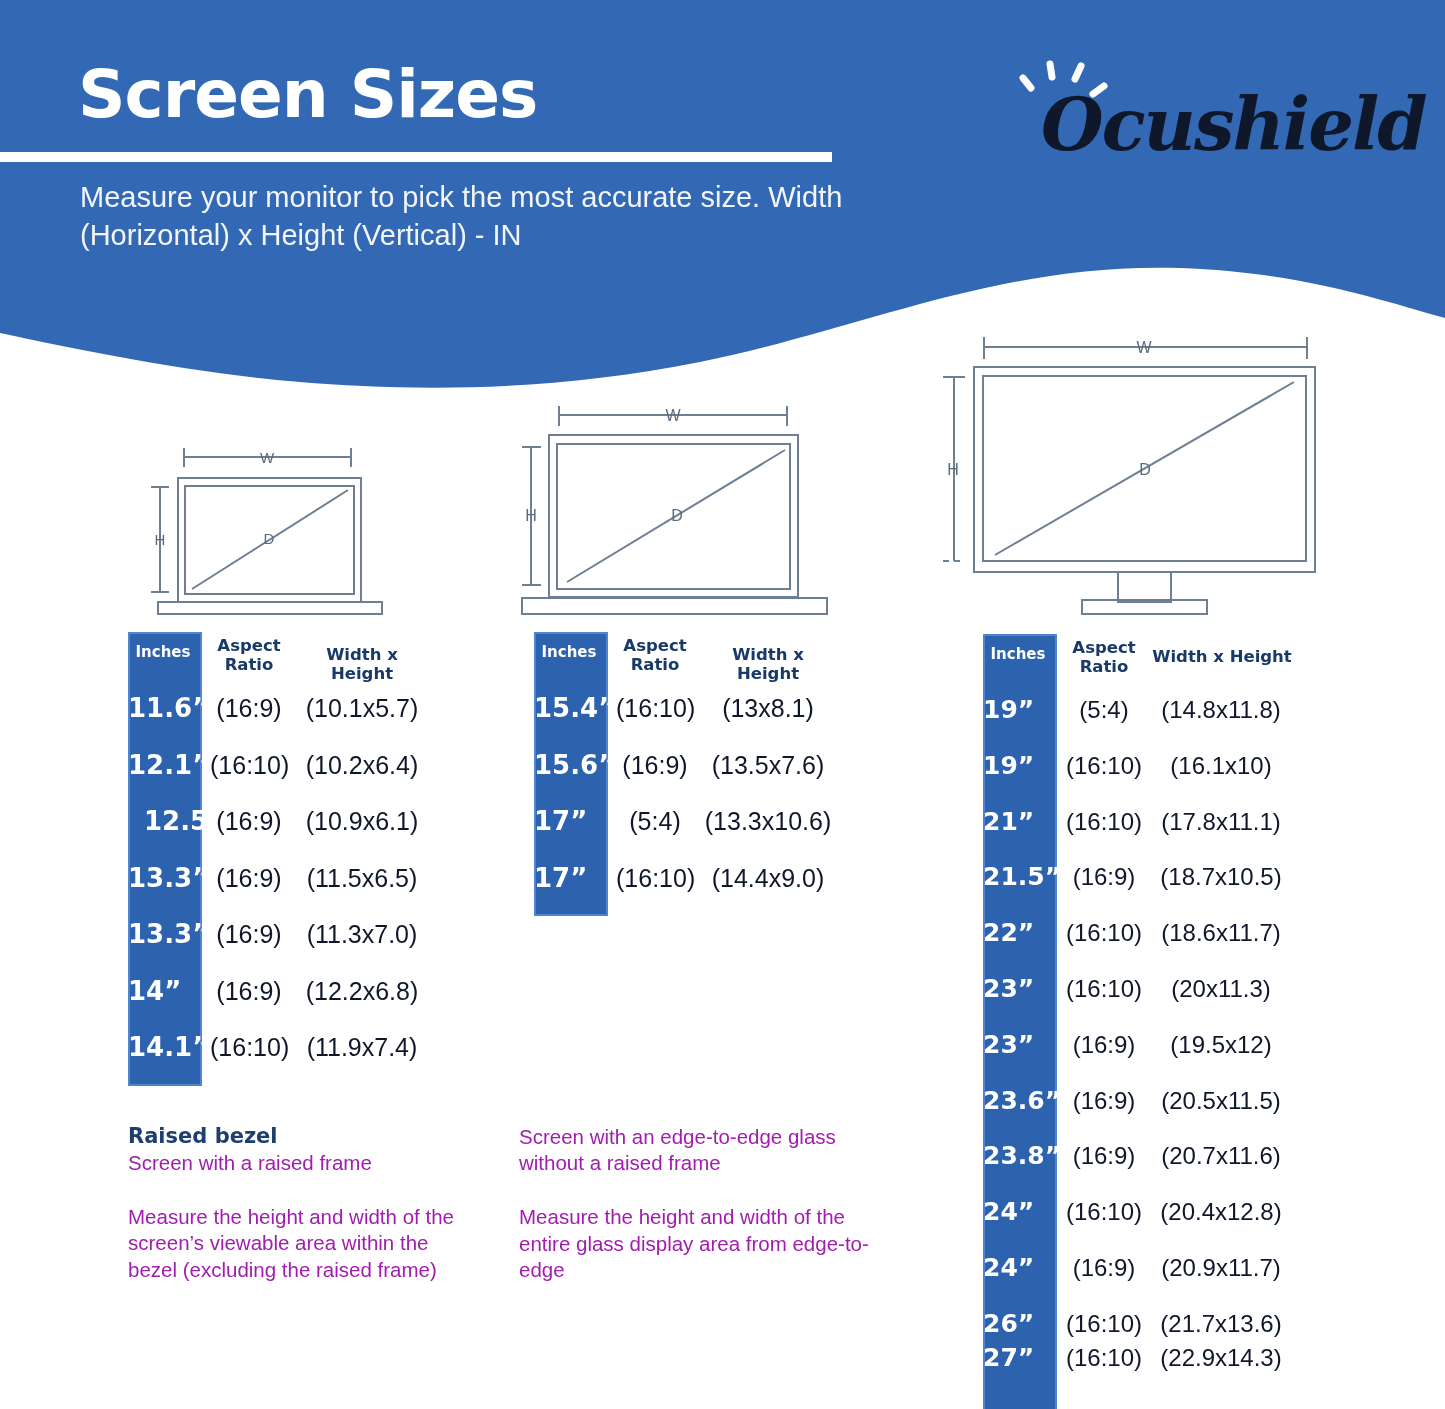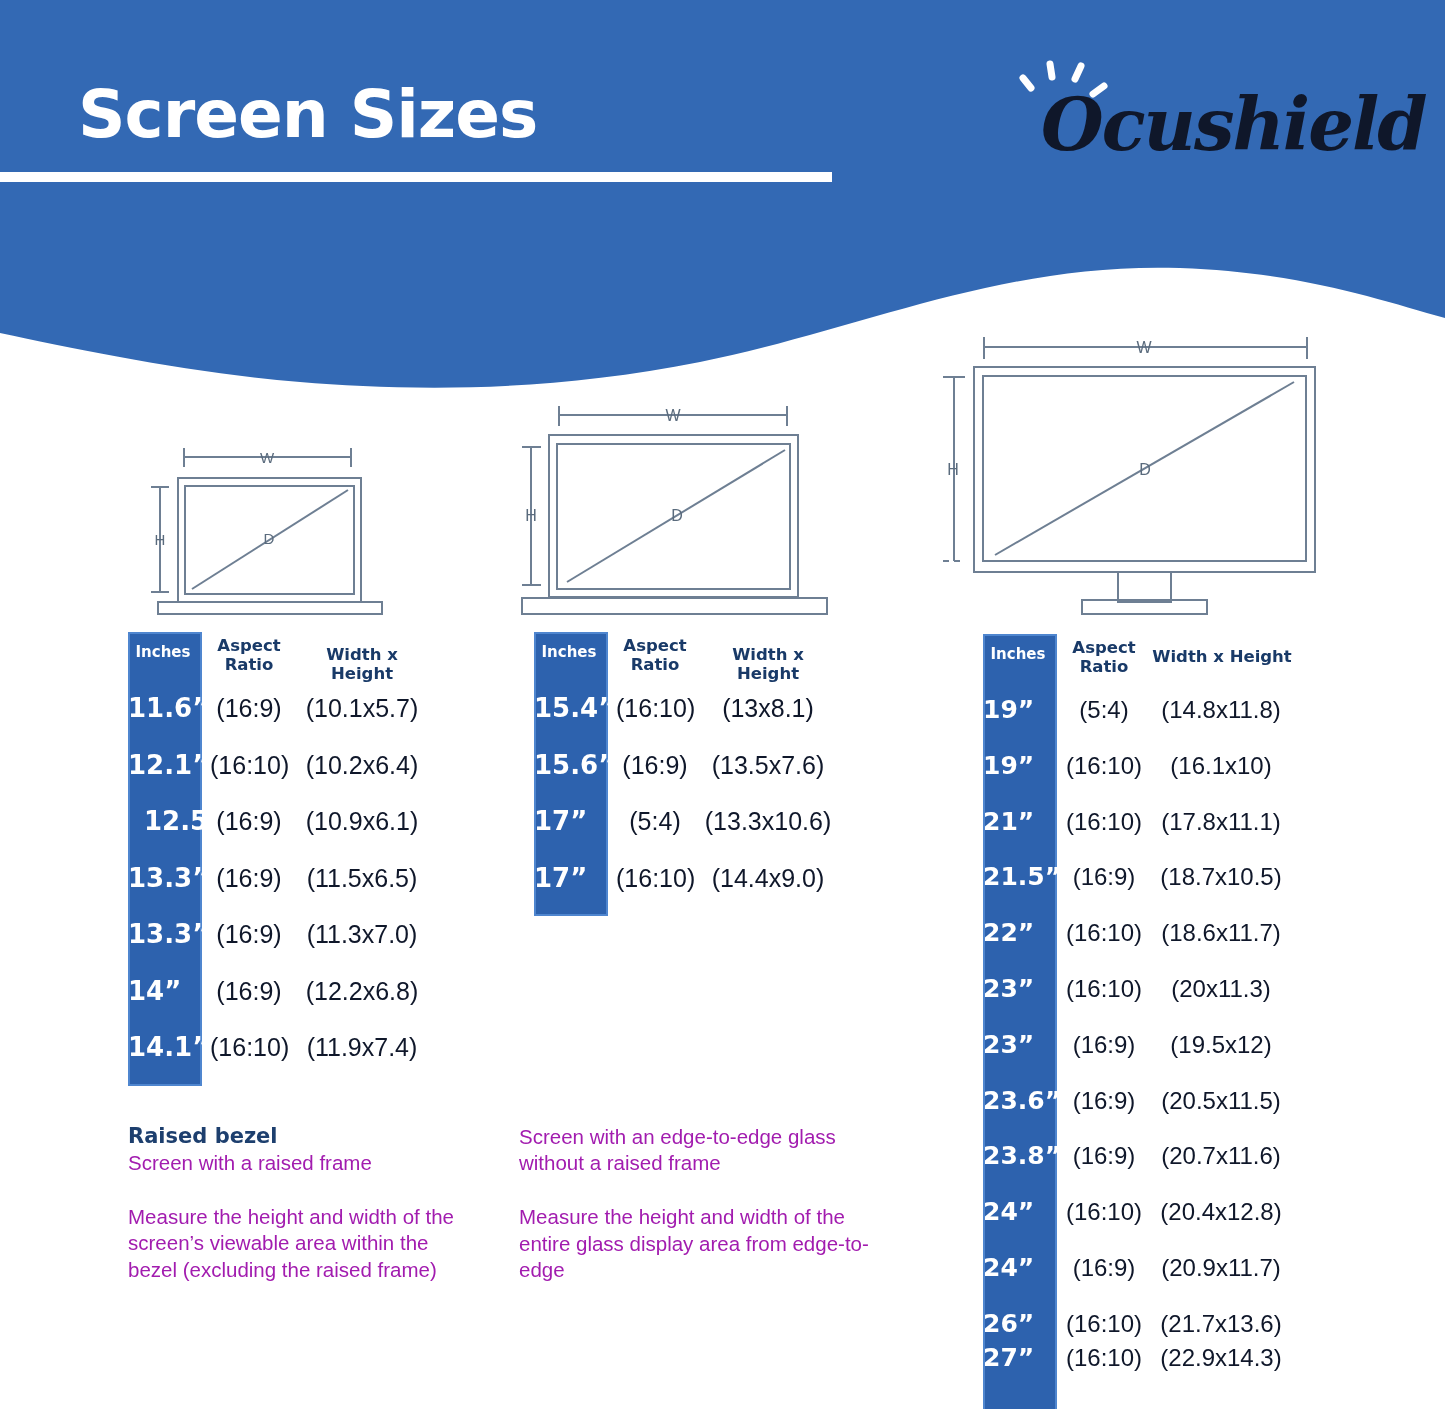--- a/index.html
+++ b/index.html
@@ -9,21 +9,21 @@
     font-family:"Liberation Sans", sans-serif;
     overflow:hidden;
     position:relative;
   }
   #root{position:relative;width:1445px;height:1409px;overflow:hidden;background:#fff;}
 
   
   .header-wave{position:absolute;left:0;top:0;width:1445px;height:400px;z-index:1;}
   .header-wave svg{display:block;width:1445px;height:400px;}
 
-  .header-content{position:absolute;left:0;top:0;width:1286px;height:300px;z-index:3;margin-top:20px;}
+  .header-content{position:absolute;left:0;top:0;width:1286px;height:300px;z-index:3;}
 
   .page-title{
     position:absolute;left:78px;top:62px;
     font-size:66px;font-weight:bold;color:#ffffff;
     letter-spacing:-1px;line-height:1;
     font-family:"DejaVu Sans", sans-serif;
   }
   .title-rule{
     position:absolute;left:0px;top:152px;width:832px;height:10px;background:#ffffff;
   }
@@ -100,20 +100,21 @@
                C1380,300 1300,272 1180,268
                C1000,262 860,330 700,362
                C540,394 400,390 300,382
                C190,373 80,350 0,333 Z" fill="#3369b4"></path>
     </svg>
   </div>
 
   <div class="header-content">
     <div class="page-title">Screen Sizes</div>
     <div class="title-rule"></div>
+    <div class="subtitle">Measure your monitor to pick the most accurate size. Width (Horizontal) x Height (Vertical) - IN</div>
   </div>
 
   <div class="logo">
     <svg width="370" height="120" viewBox="0 0 370 120" xmlns="http://www.w3.org/2000/svg">
       <g stroke="#ffffff" stroke-width="7" stroke-linecap="round" fill="none">
         <line x1="26" y1="28" x2="18" y2="18"></line>
         <line x1="47" y1="17" x2="45" y2="4"></line>
         <line x1="70" y1="19" x2="76" y2="6"></line>
         <line x1="88" y1="34" x2="99" y2="26"></line>
       </g>

